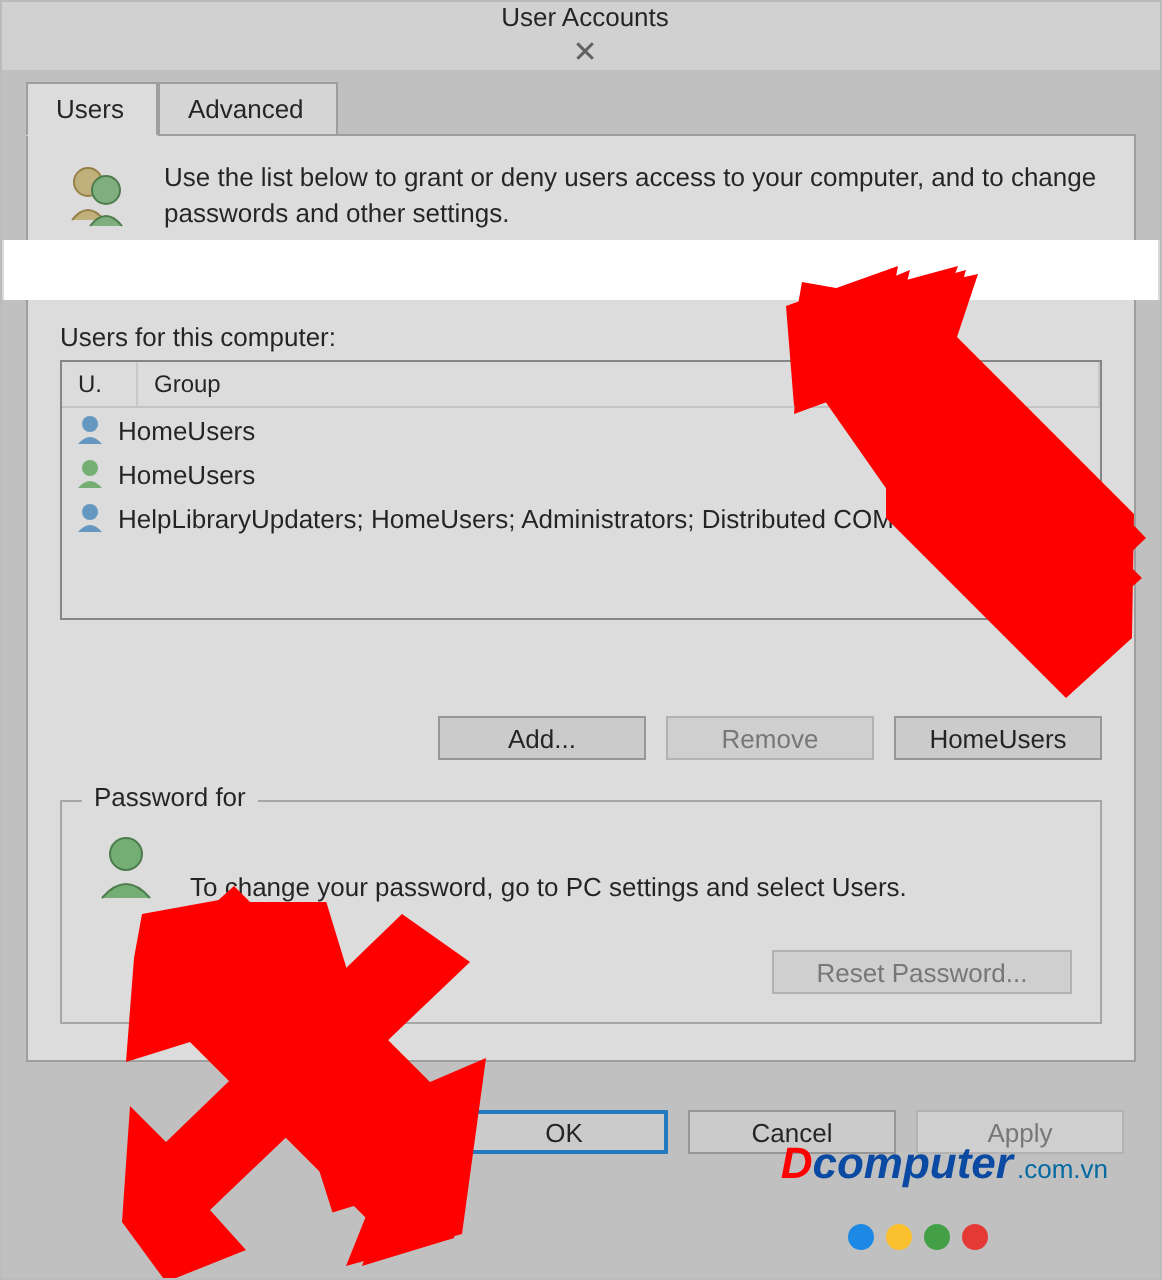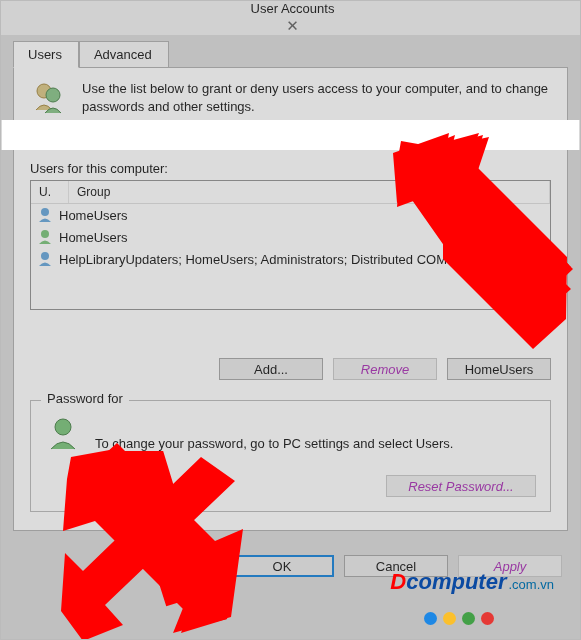--- a/index.html
+++ b/index.html
@@ -130,24 +130,23 @@
   .btn {
     min-width: 104px;
     height: 22px;
     border: 1px solid #9e9e9e;
     background: #e8e8e8;
     font-size: 13px;
     display:flex;align-items:center;justify-content:center;
     padding: 0 10px;
   }
   .btn.disabled {
-    color: #a21caf;
+    color: #737373;
     border-color: #c5c5c5;
     background: #ededed;
-    font-style: italic;
   }
   .group {
     border: 1px solid #b5b5b5;
     margin-top: 20px;
     padding: 14px 14px 14px 14px;
     position: relative;
   }
   .group .legend {
     position: absolute;
     top: -10px; left: 10px;

